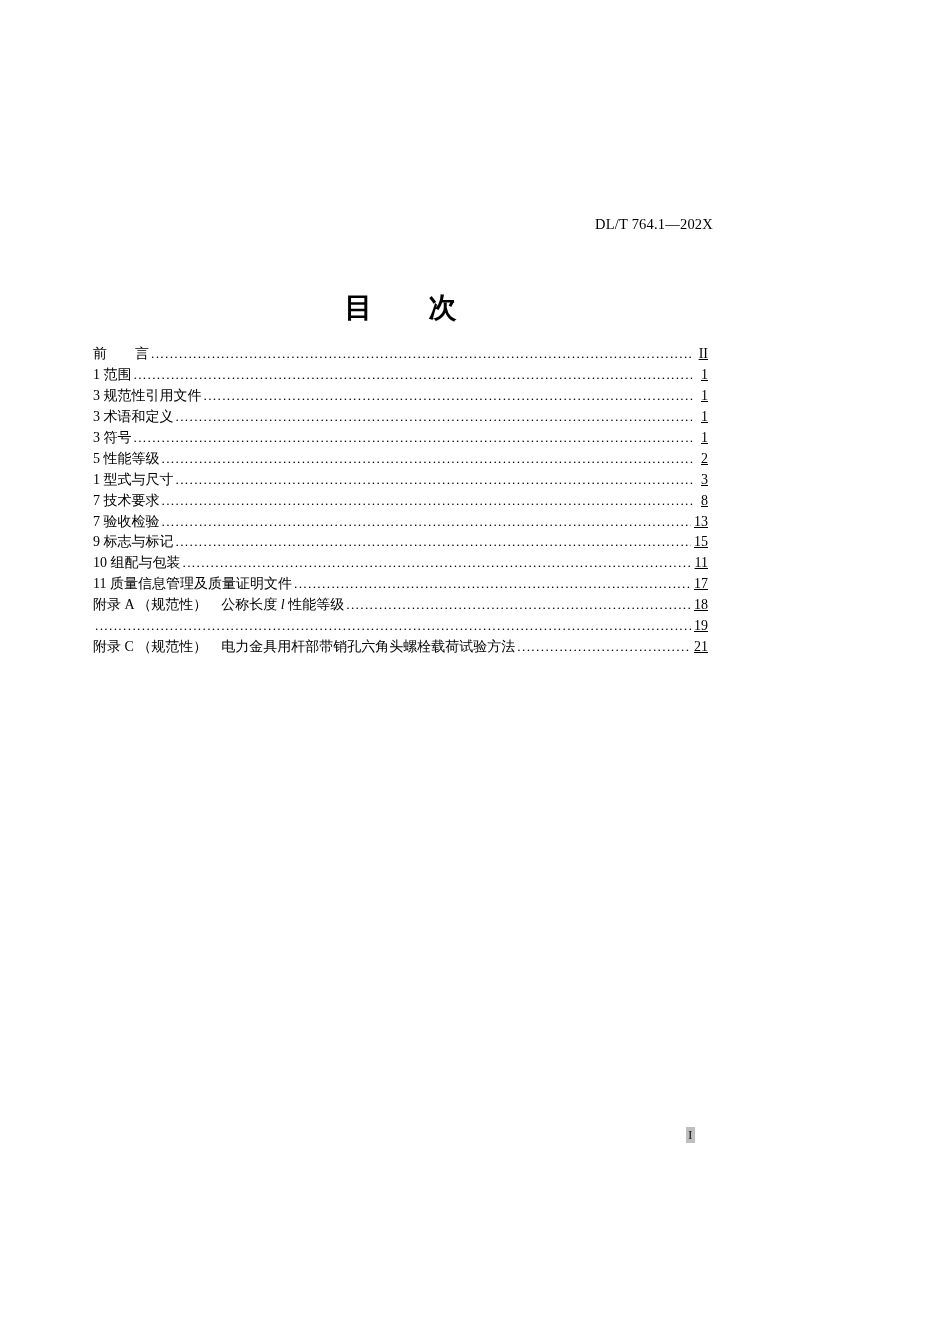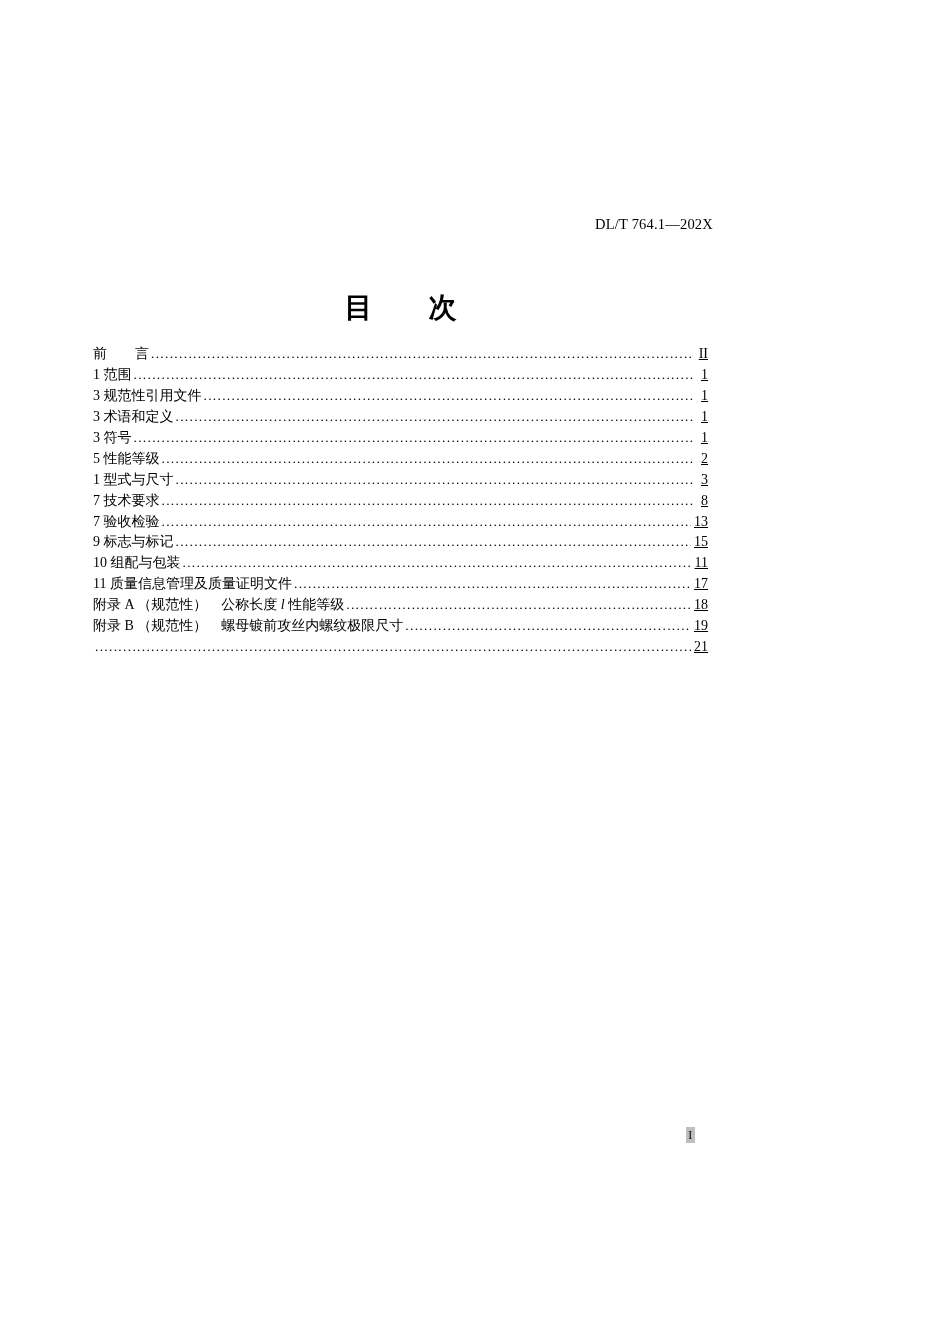--- a/index.html
+++ b/index.html
@@ -154,25 +154,25 @@
         <span class="pg">17</span>
     </div>
     <div class="toc-row">
       <span class="t">附录 A （规范性）　公称长度 </span>
         <span class="t em">l</span>
         <span class="t"> 性能等级</span>
         <span class="leader">............................................................................................................................................................................................................................................................................................................</span>
         <span class="pg">18</span>
     </div>
     <div class="toc-row">
-      <span class="t">附录 B （规范性）　螺母镀前攻丝内螺纹极限尺寸</span>
         <span class="leader">............................................................................................................................................................................................................................................................................................................</span>
         <span class="pg">19</span>
     </div>
     <div class="toc-row">
+      <span class="t">附录 C （规范性）　电力金具用杆部带销孔六角头螺栓载荷试验方法</span>
         <span class="leader">............................................................................................................................................................................................................................................................................................................</span>
         <span class="pg">21</span>
     </div>
   </div>
 
   <div class="footer-page-number">I</div>
 
 </div>
 
 </body></html>

